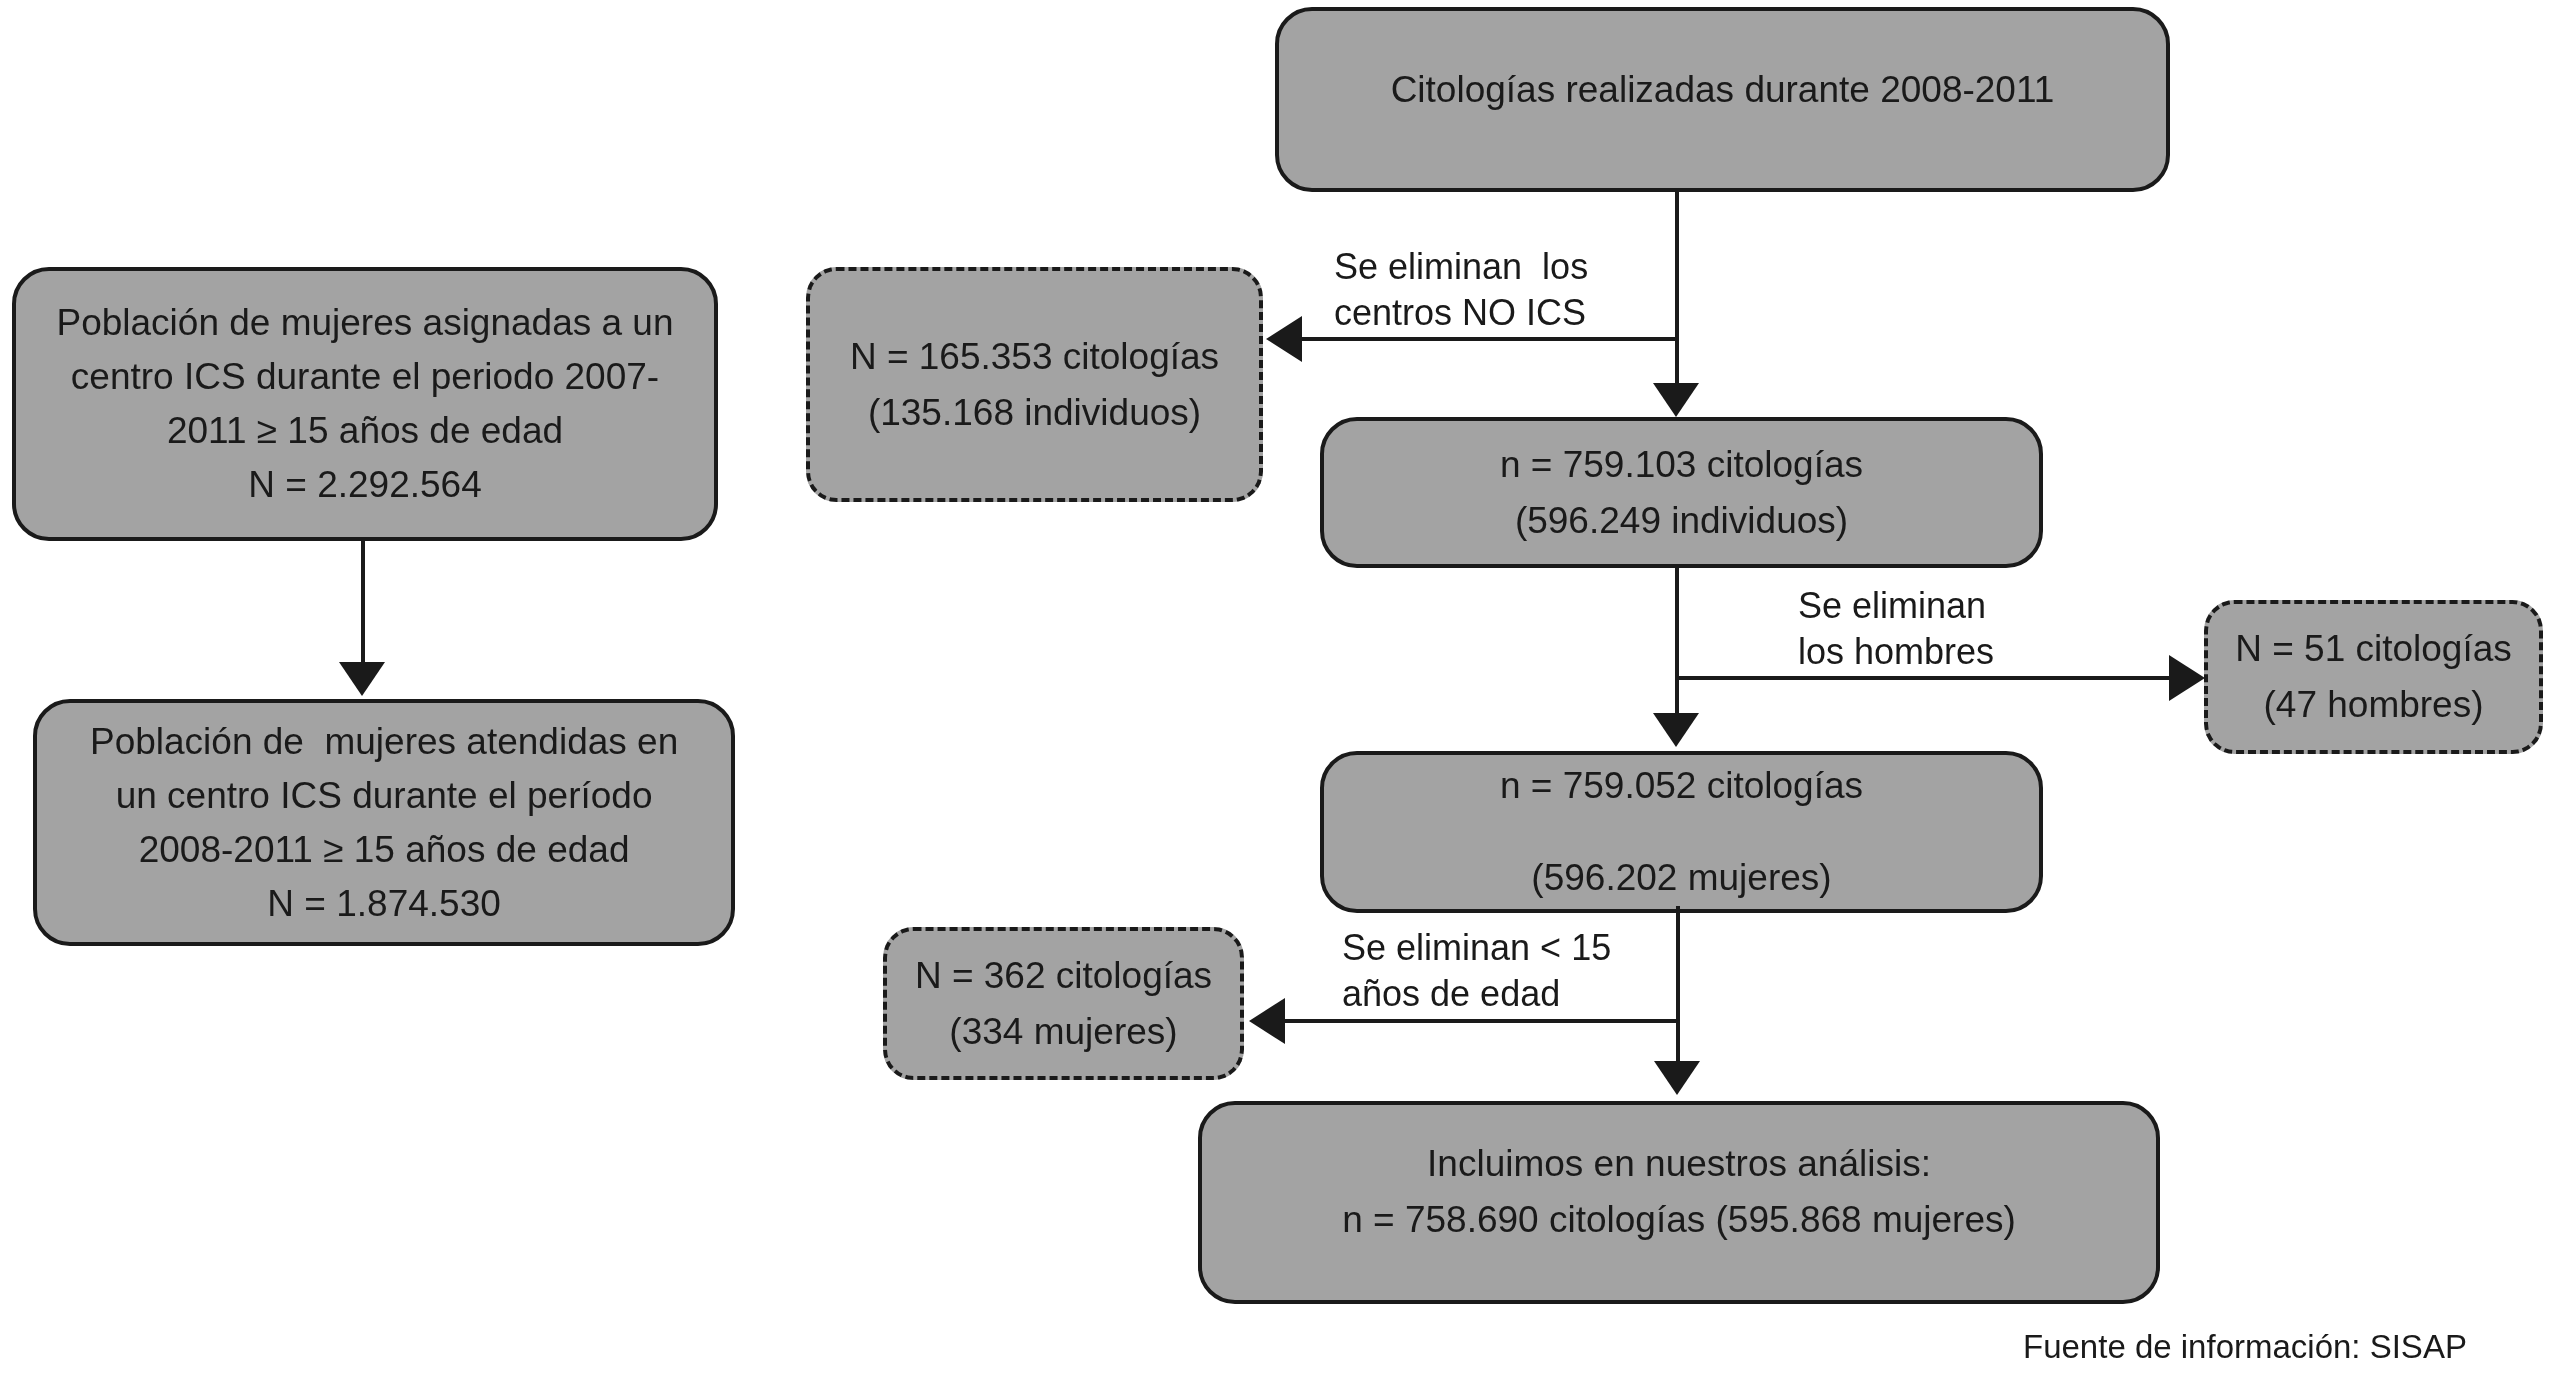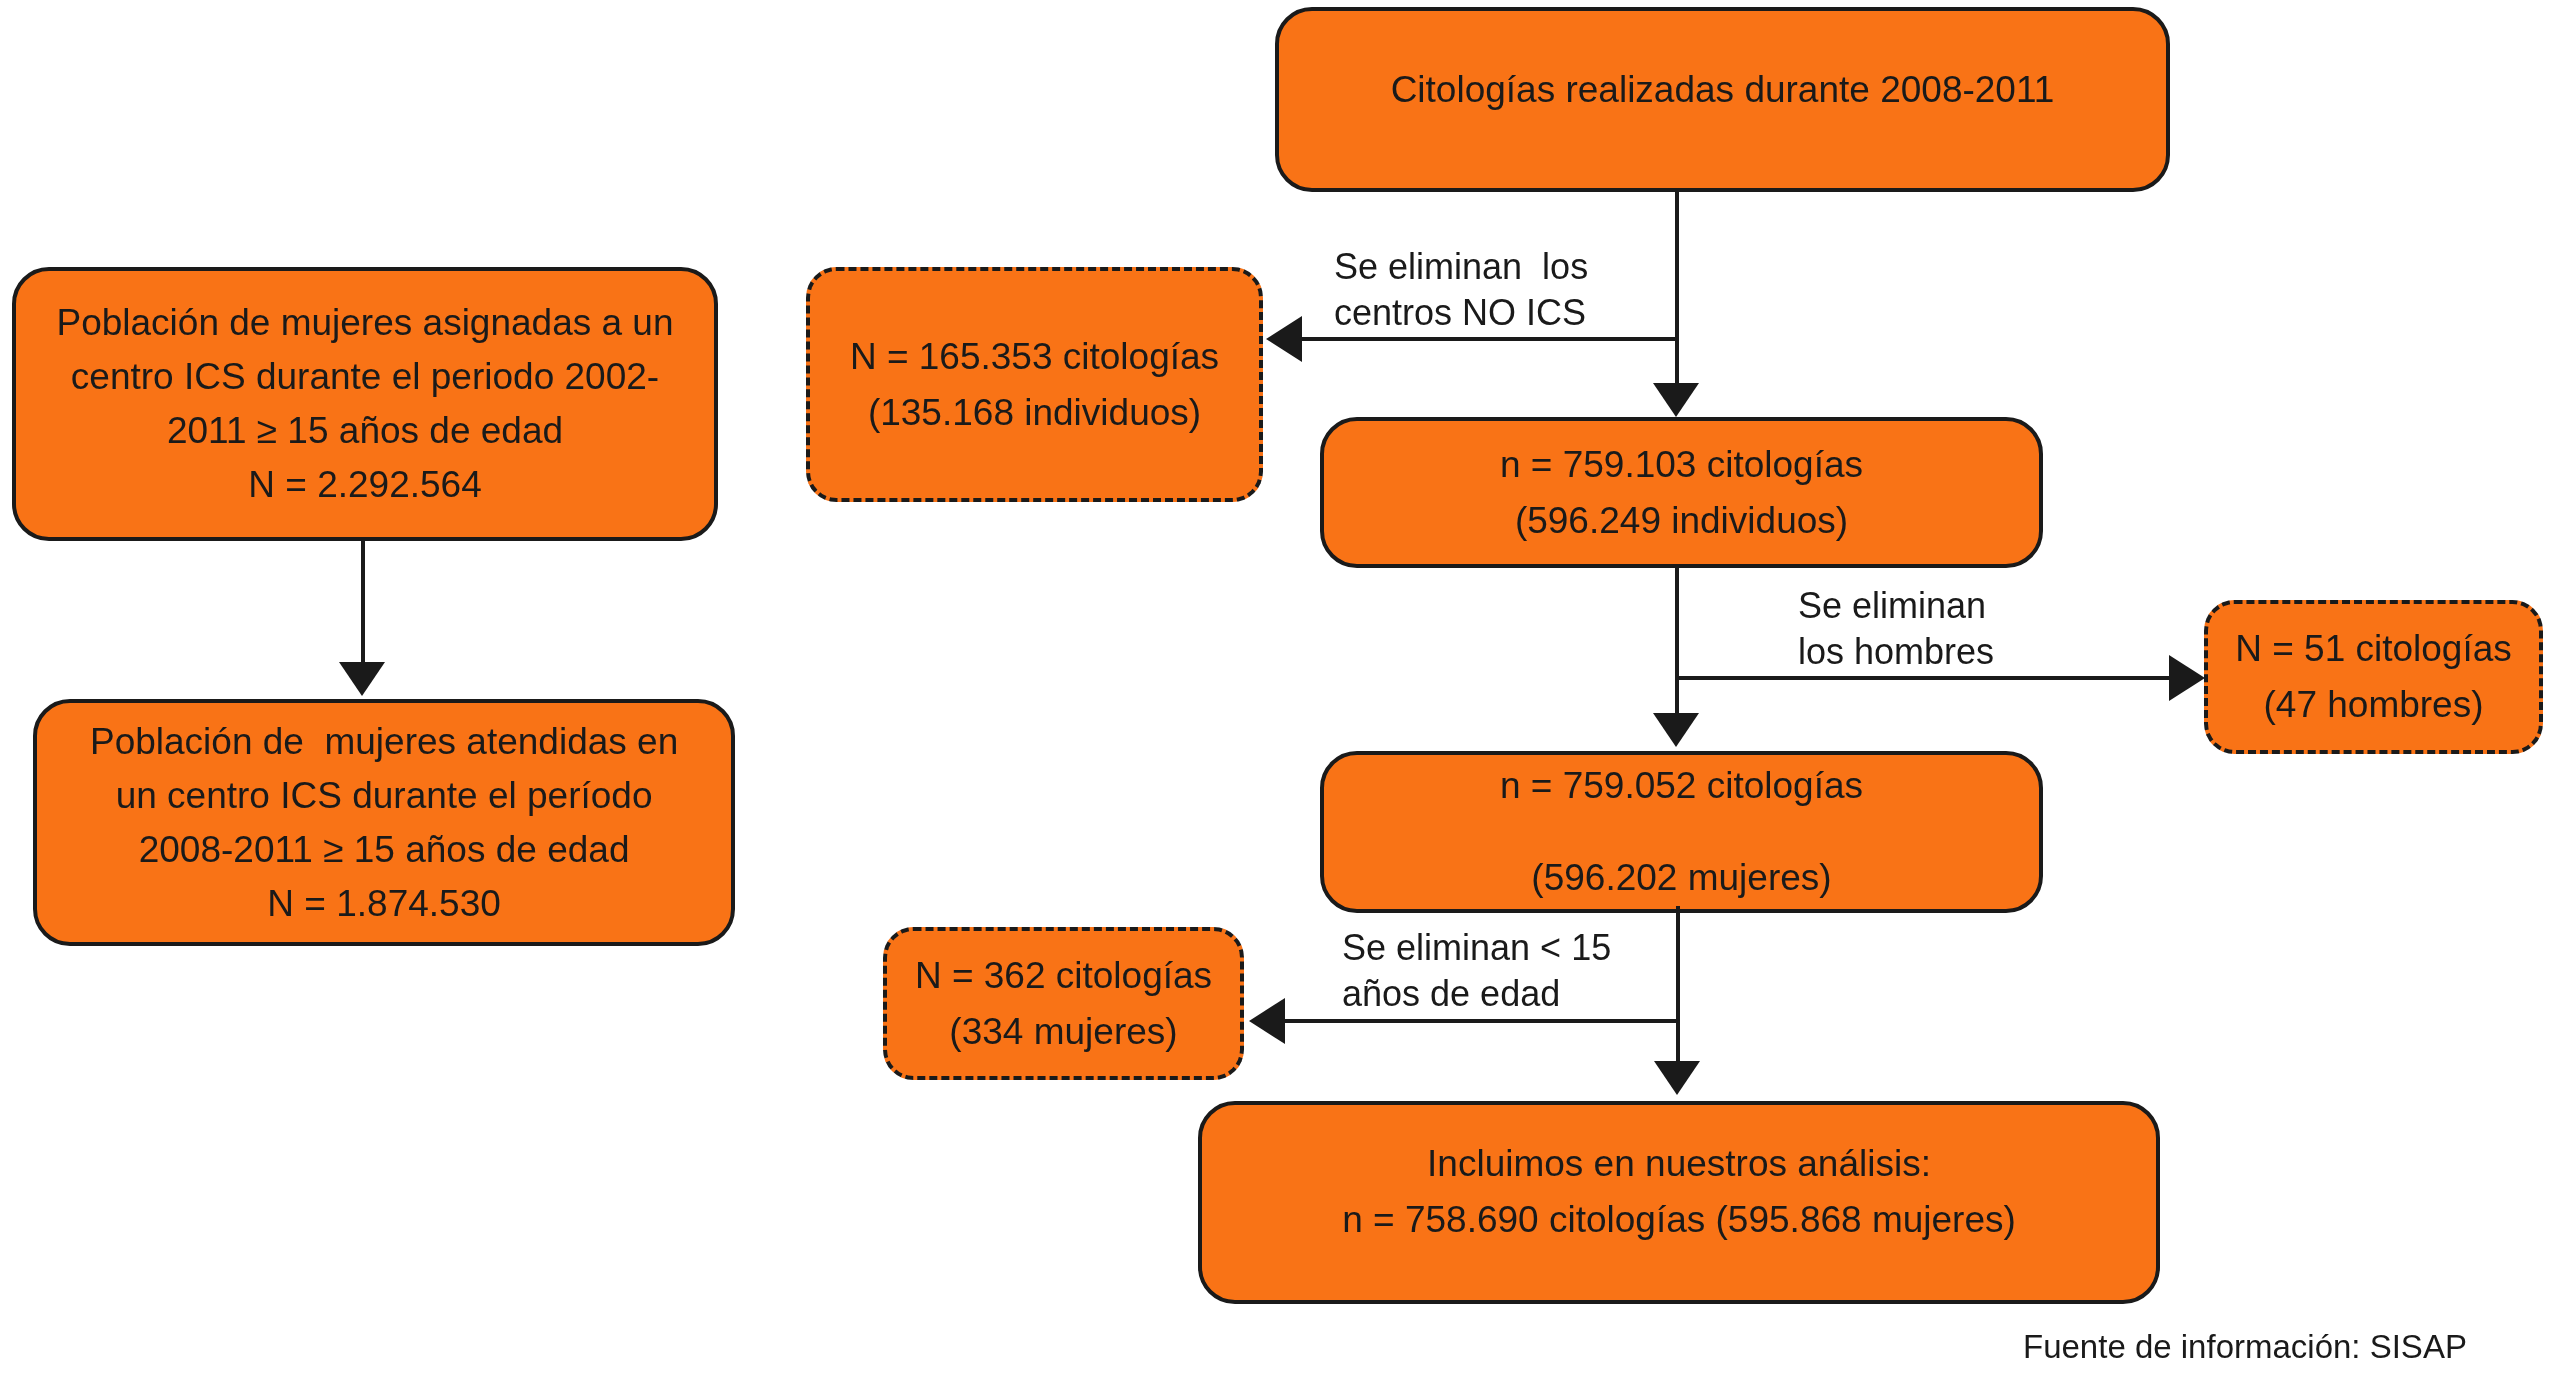--- a/index.html
+++ b/index.html
@@ -10,21 +10,21 @@
     background: #ffffff;
     font-family: "Liberation Sans", sans-serif;
     color: #1a1a1a;
     overflow: hidden;
   }
   .box {
     position: absolute;
     box-sizing: border-box;
     border: 4.2px solid #1a1a1a;
     border-radius: 37px;
-    background: #f97316;
+    background: #a3a3a3;
     display: flex;
     flex-direction: column;
     align-items: center;
     justify-content: center;
     text-align: center;
     font-size: 37px;
     line-height: 56px;
   }
   .box.dashed {
     border-style: dashed;
@@ -66,21 +66,21 @@
     white-space: pre;
   }
 </style>
 </head>
 <body>
 
 <div class="canvas">
 
   <div class="box leftbox" style="left:12px; top:267px; width:706px; height:274px;">
     <div class="line">Población de mujeres asignadas a un</div>
-    <div class="line">centro ICS durante el periodo 2002-</div>
+    <div class="line">centro ICS durante el periodo 2007-</div>
     <div class="line">2011 ≥ 15 años de edad</div>
     <div class="line">N = 2.292.564</div>
   </div>
 
   <div class="vline" style="left:361px; top:540px; height:123px;"></div>
   <div class="ah-down" style="left:339px; top:662px;"></div>
 
   <div class="box leftbox" style="left:5.1px; top:699px; width:702px; height:247px;margin-left:28px;">
     <div class="line">Población de  mujeres atendidas en</div>
     <div class="line">un centro ICS durante el período</div>

